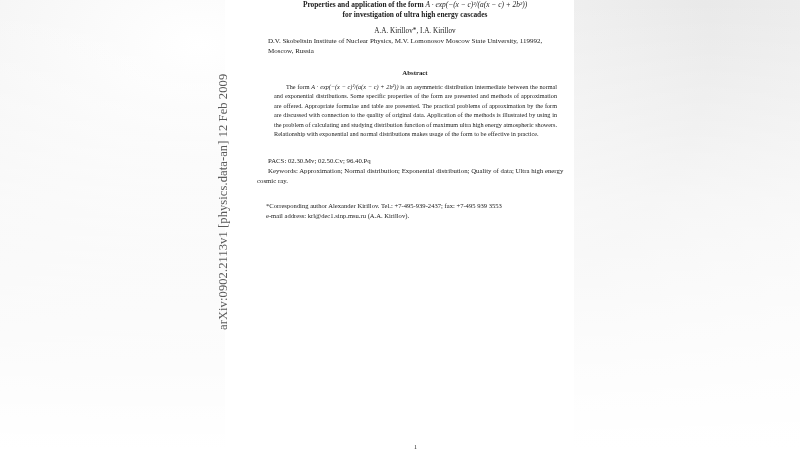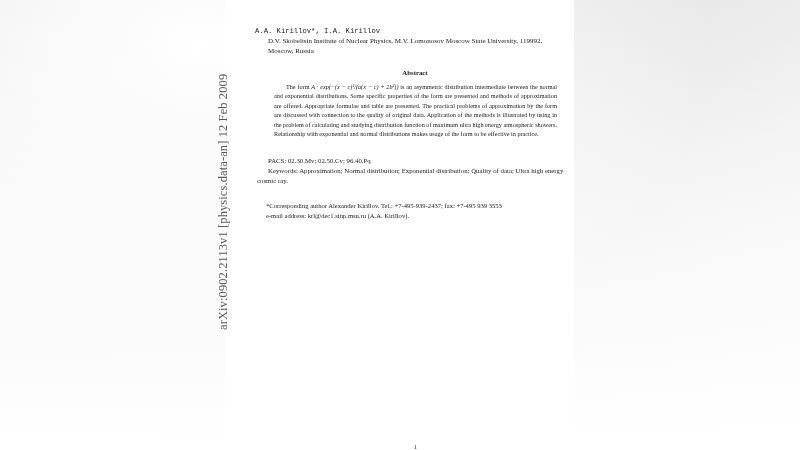--- a/index.html
+++ b/index.html
@@ -22,23 +22,22 @@
     transform-origin: 0 0; transform: rotate(-90deg);
     white-space: nowrap; font-size: 12.5px; color: #5a5a5a;
     letter-spacing: 0.1px;
   }
   .title {
     position: absolute; left: 255px; top: 0; width: 320px;
     text-align: center; font-weight: bold; font-size: 7.4px; line-height: 10px;
   }
   .title .math { font-weight: normal; font-style: italic; }
   .authors {
-    position: absolute; left: 255px; top: 27px; width: 320px; text-align: left;
+    position: absolute; left: 255px; top: 27px; width: 320px; text-align: center;
     font-size: 7.2px;
-    font-family: Liberation Mono, monospace;
   }
   .affiliation {
     position: absolute; left: 268px; top: 36px; width: 295px;
     font-size: 7px; line-height: 10px; 
   }
   .abstract-heading {
     position: absolute; left: 255px; top: 69px; width: 320px; text-align: center;
     font-size: 6.8px; font-weight: bold;
   }
   .abstract-body {
@@ -64,20 +63,25 @@
 </head>
 <body>
 
 <div class="bg-fade"></div>
 
 <div class="page"></div>
 
 <div class="arxiv-stamp">arXiv:0902.2113v1  [physics.data-an]  12 Feb 2009</div>
 
 <div class="title">
+  <div>
+    <span>Properties and application of the form</span>
+    <span class="math">A · exp(−(x − c)²/(a(x − c) + 2b²))</span>
+  </div>
+  <div>for investigation of ultra high energy cascades</div>
 </div>
 
 <div class="authors">A.A. Kirillov*, I.A. Kirillov</div>
 
 <div class="affiliation">D.V. Skobeltsin Institute of Nuclear Physics, M.V. Lomonosov Moscow State University, 119992, Moscow, Russia</div>
 
 <div class="abstract-heading">Abstract</div>
 
 <div class="abstract-body">
   <span>The form</span>

